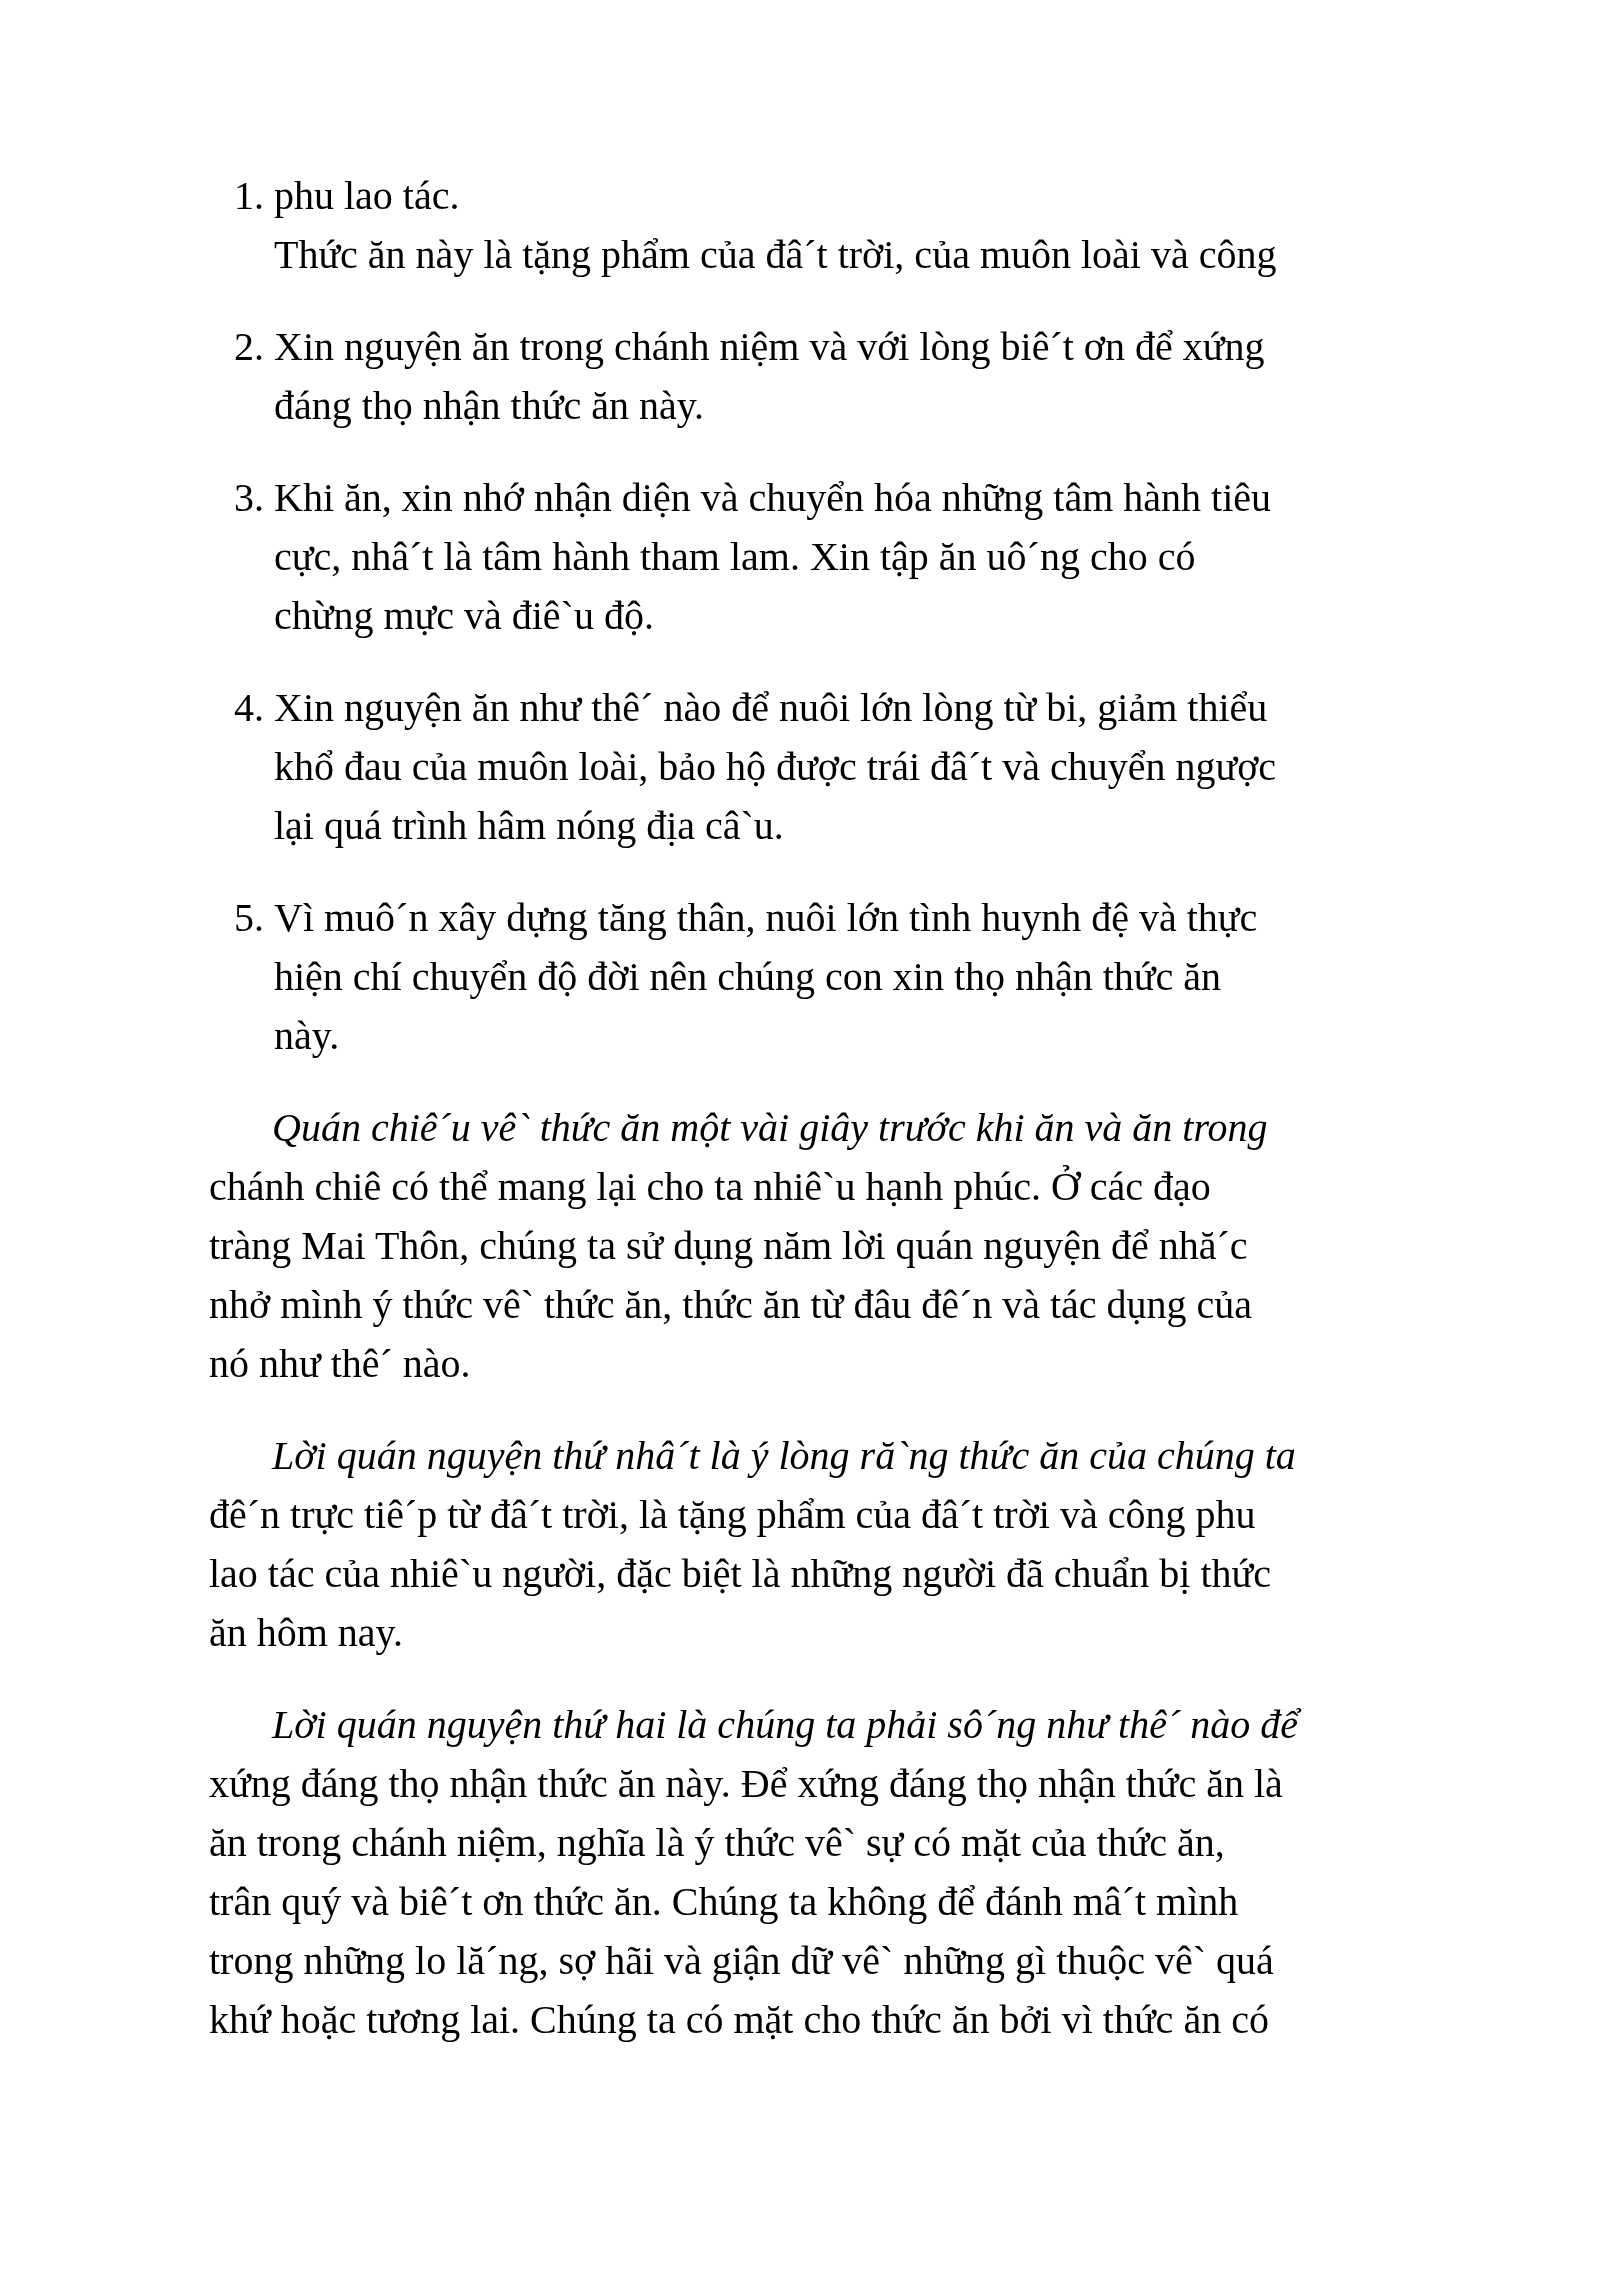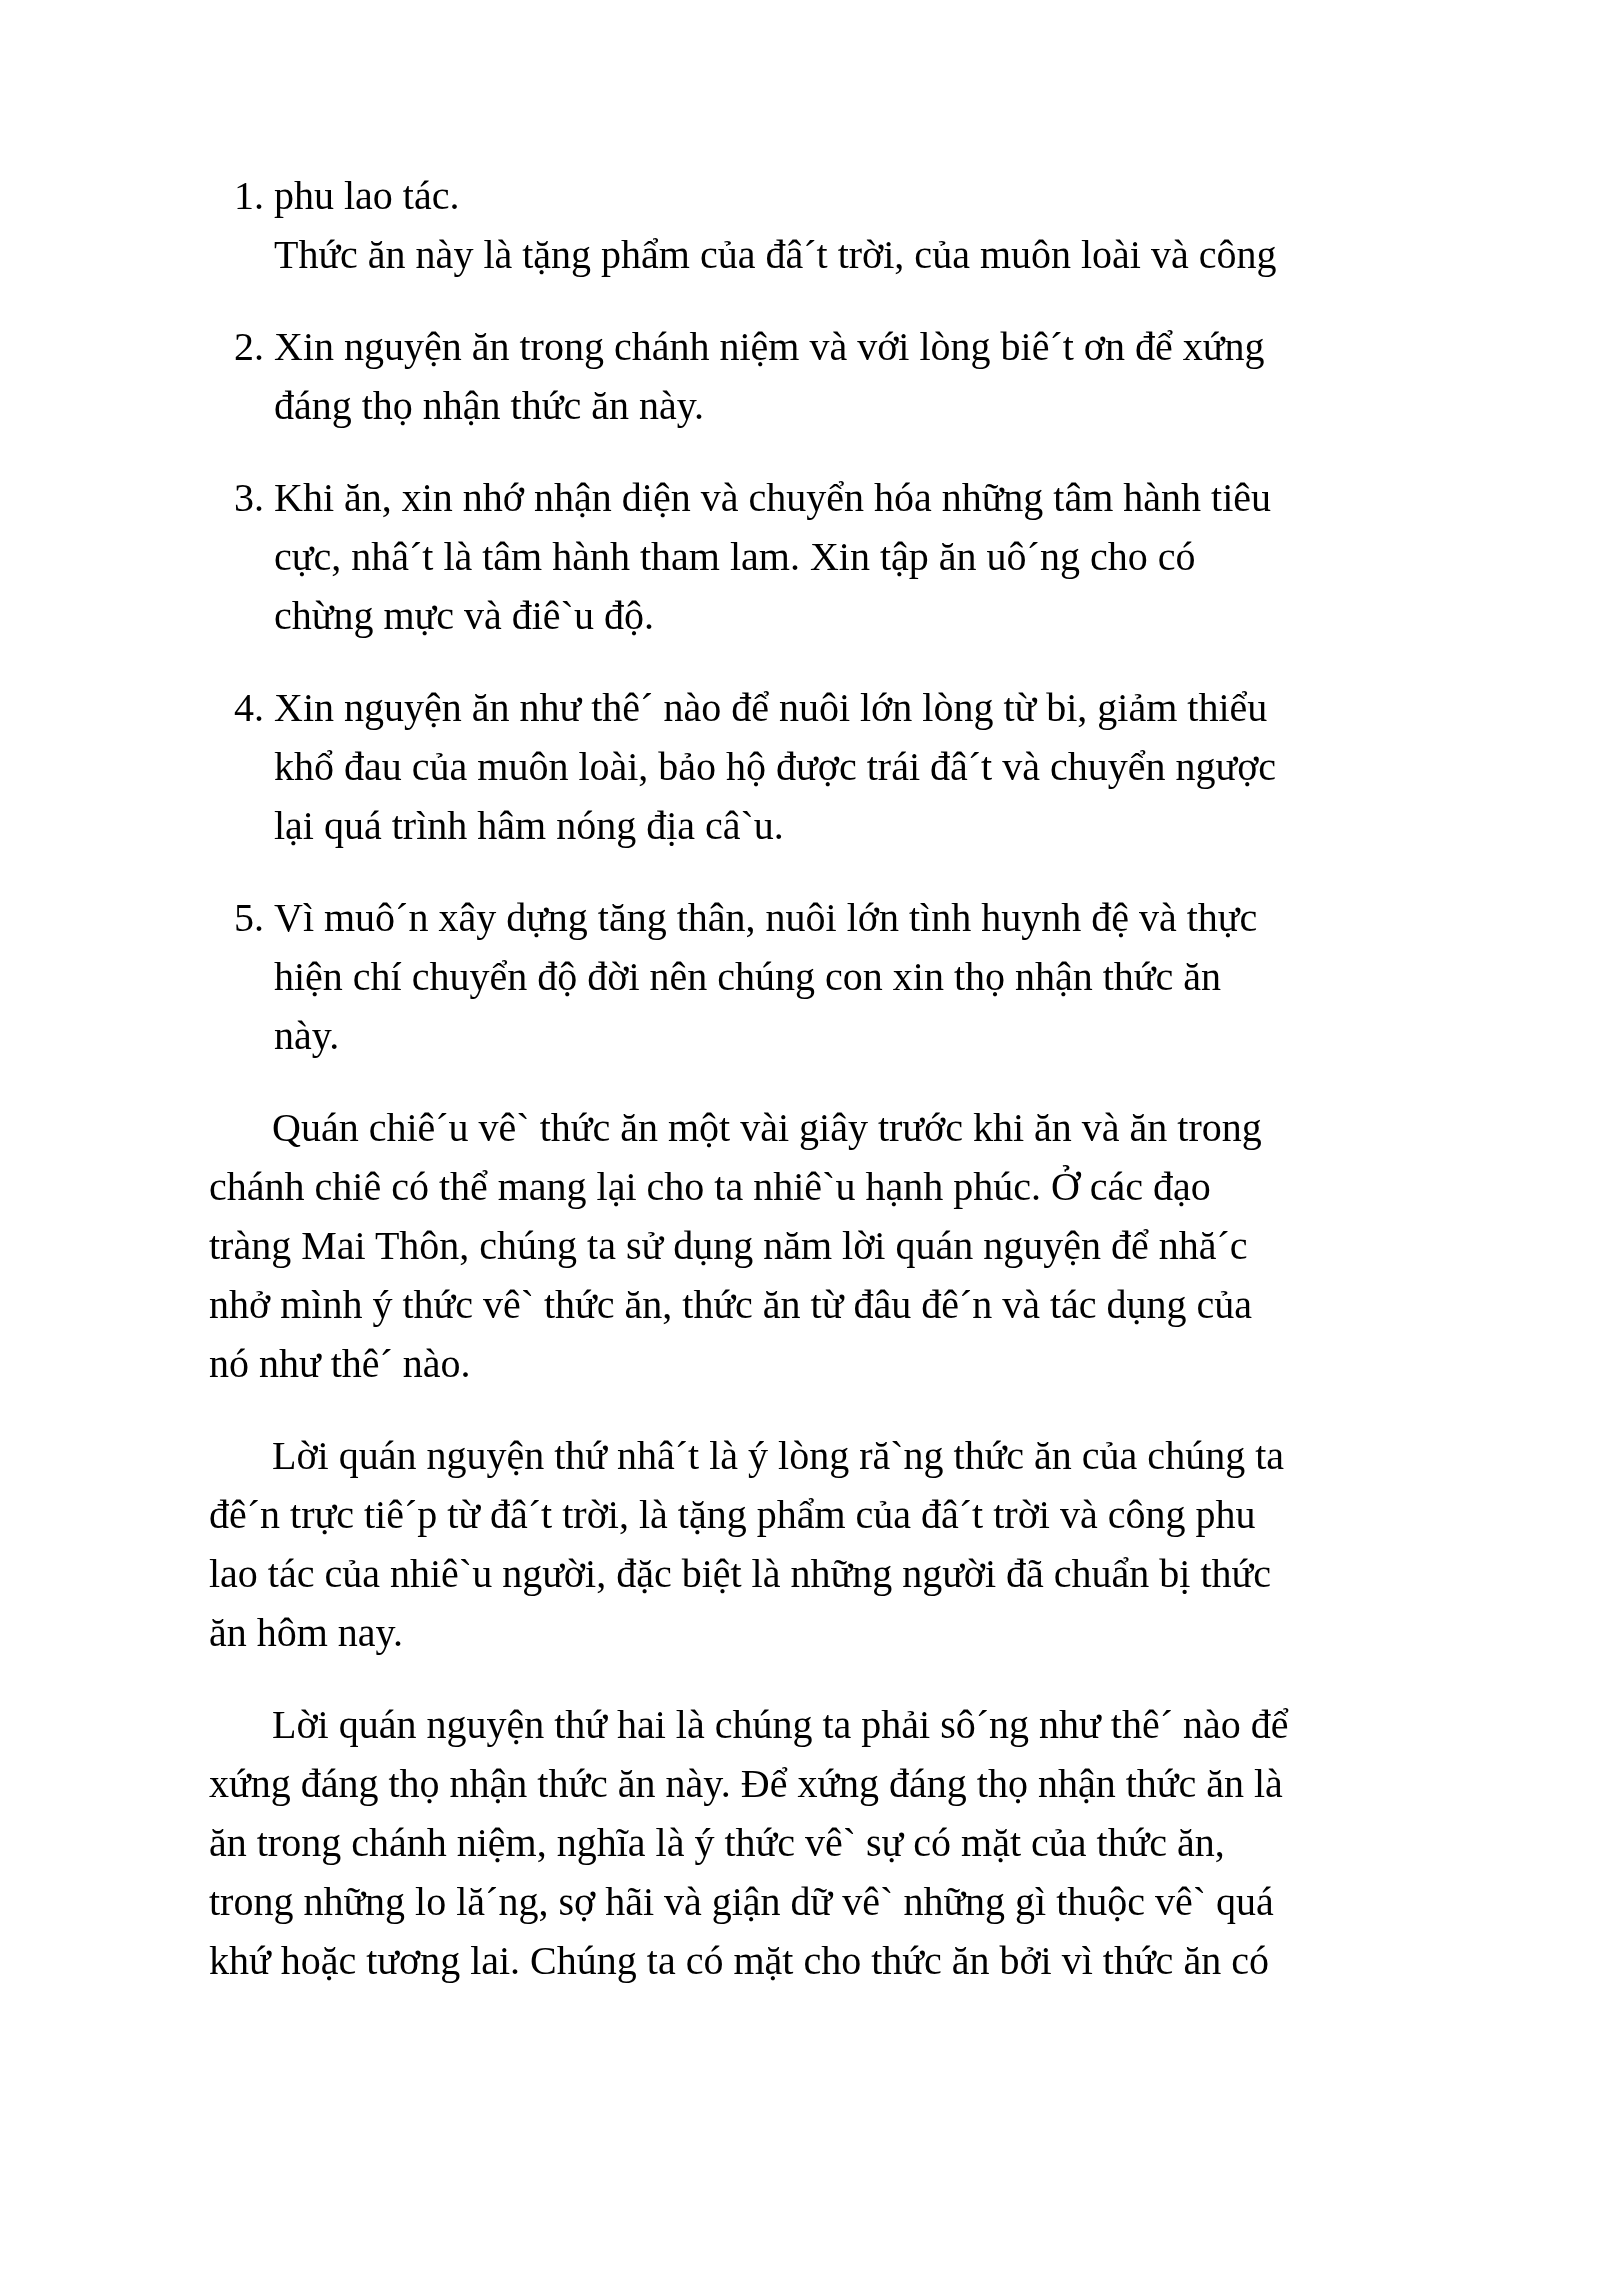--- a/index.html
+++ b/index.html
@@ -30,20 +30,21 @@
     width:38px;
   }
   .para{
     margin-bottom:33px;
   }
   .line{
     white-space:nowrap;
   }
   .line.indent{
     padding-left:63px;
+    font-style:italic;
   }
 </style>
 </head>
 <body>
 
 <div class="page">
   <div class="content">
 
     <div class="li">
       <span class="num">1.</span>
@@ -90,19 +91,20 @@
       <div class="line indent">Lời quán nguyện thứ nhâ´t là ý lòng ră`ng thức ăn của chúng ta</div>
       <div class="line">đê´n trực tiê´p từ đâ´t trời, là tặng phẩm của đâ´t trời và công phu</div>
       <div class="line">lao tác của nhiê`u người, đặc biệt là những người đã chuẩn bị thức</div>
       <div class="line">ăn hôm nay.</div>
     </div>
 
     <div class="para">
       <div class="line indent">Lời quán nguyện thứ hai là chúng ta phải sô´ng như thê´ nào để</div>
       <div class="line">xứng đáng thọ nhận thức ăn này. Để xứng đáng thọ nhận thức ăn là</div>
       <div class="line">ăn trong chánh niệm, nghĩa là ý thức vê` sự có mặt của thức ăn,</div>
+      <div class="line">trân quý và biê´t ơn thức ăn. Chúng ta không để đánh mâ´t mình</div>
       <div class="line">trong những lo lă´ng, sợ hãi và giận dữ vê` những gì thuộc vê` quá</div>
       <div class="line">khứ hoặc tương lai. Chúng ta có mặt cho thức ăn bởi vì thức ăn có</div>
     </div>
 
   </div>
 </div>
 
 
 </body></html>

